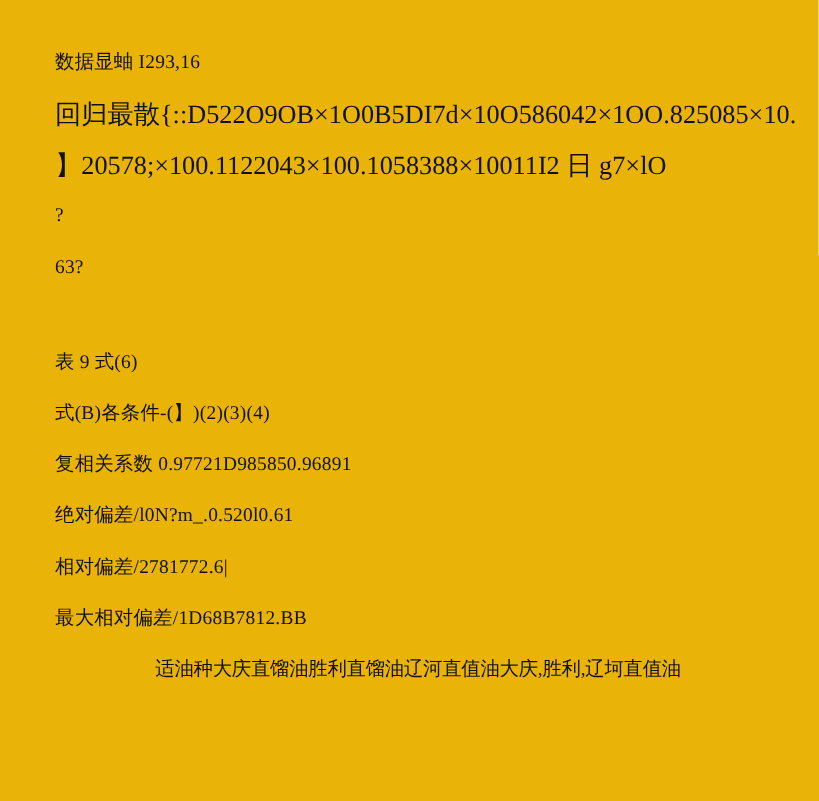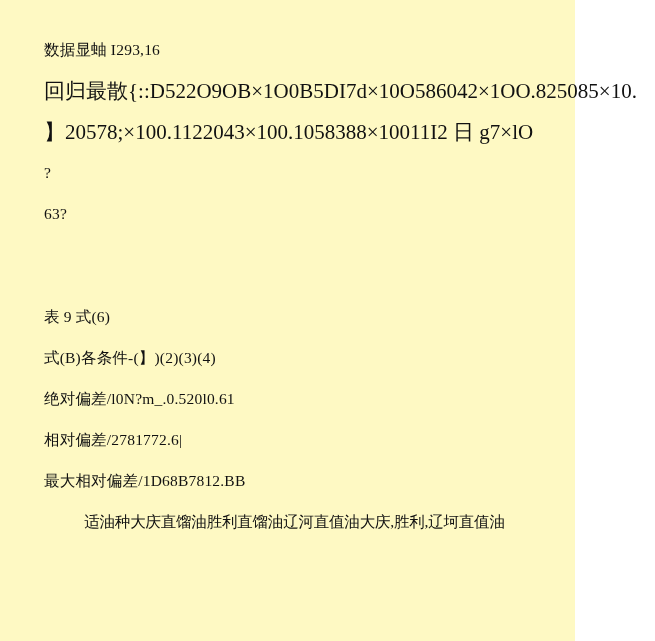--- a/index.html
+++ b/index.html
@@ -9,23 +9,23 @@
   }
   body {
     width: 655px;
     height: 641px;
     overflow: hidden;
     font-family: "Liberation Serif", "DejaVu Serif", serif;
     color: #0a0a0a;
   }
   #page {
     position: relative;
-    width: 575px;
+    width: 655px;
     height: 641px;
-    background: #fef9c3;
+    background: #eab308;
     box-sizing: border-box;
     padding: 24px 30px 0 44px;
   }
   .block {
     margin: 0;
   }
   .line {
     font-size: 15.5px;
     line-height: 20px;
     letter-spacing: 0.2px;
@@ -33,21 +33,21 @@
     color: #111111;
   }
   
   .para {
     margin-bottom: 21px;
   }
   .para:last-child {
     margin-bottom: 0;
   }
   .gap-large {
-    margin-bottom: 83px;
+    margin-bottom: 56px;
   }
   .section-two {
     margin-top: 0;
   }
   .long {
     font-size: 21px;
     letter-spacing: 0px;
   }
   .tight {
     letter-spacing: -0.2px;
@@ -63,19 +63,20 @@
     <p class="line para">数据显蚰 I293,16</p>
     <p class="line para long">回归最散{::D522O9OB×1O0B5DI7d×10O586042×1OO.825085×10.</p>
     <p class="line para long">】20578;×100.1122043×100.1058388×10011I2 日 g7×lO</p>
     <p class="line para">?</p>
     <p class="line gap-large">63?</p>
   </div>
 
   <div class="block section-two">
     <p class="line para">表 9 式(6)</p>
     <p class="line para">式(B)各条件-(】)(2)(3)(4)</p>
+    <p class="line para">复相关系数 0.97721D985850.96891</p>
     <p class="line para">绝对偏差/l0N?m_.0.520l0.61</p>
     <p class="line para">相对偏差/2781772.6|</p>
     <p class="line para">最大相对偏差/1D68B7812.BB</p>
     <p class="line para tight">适油种大庆直馏油胜利直馏油辽河直值油大庆,胜利,辽坷直值油</p>
   </div>
 
 </div>
 
 </body></html>

